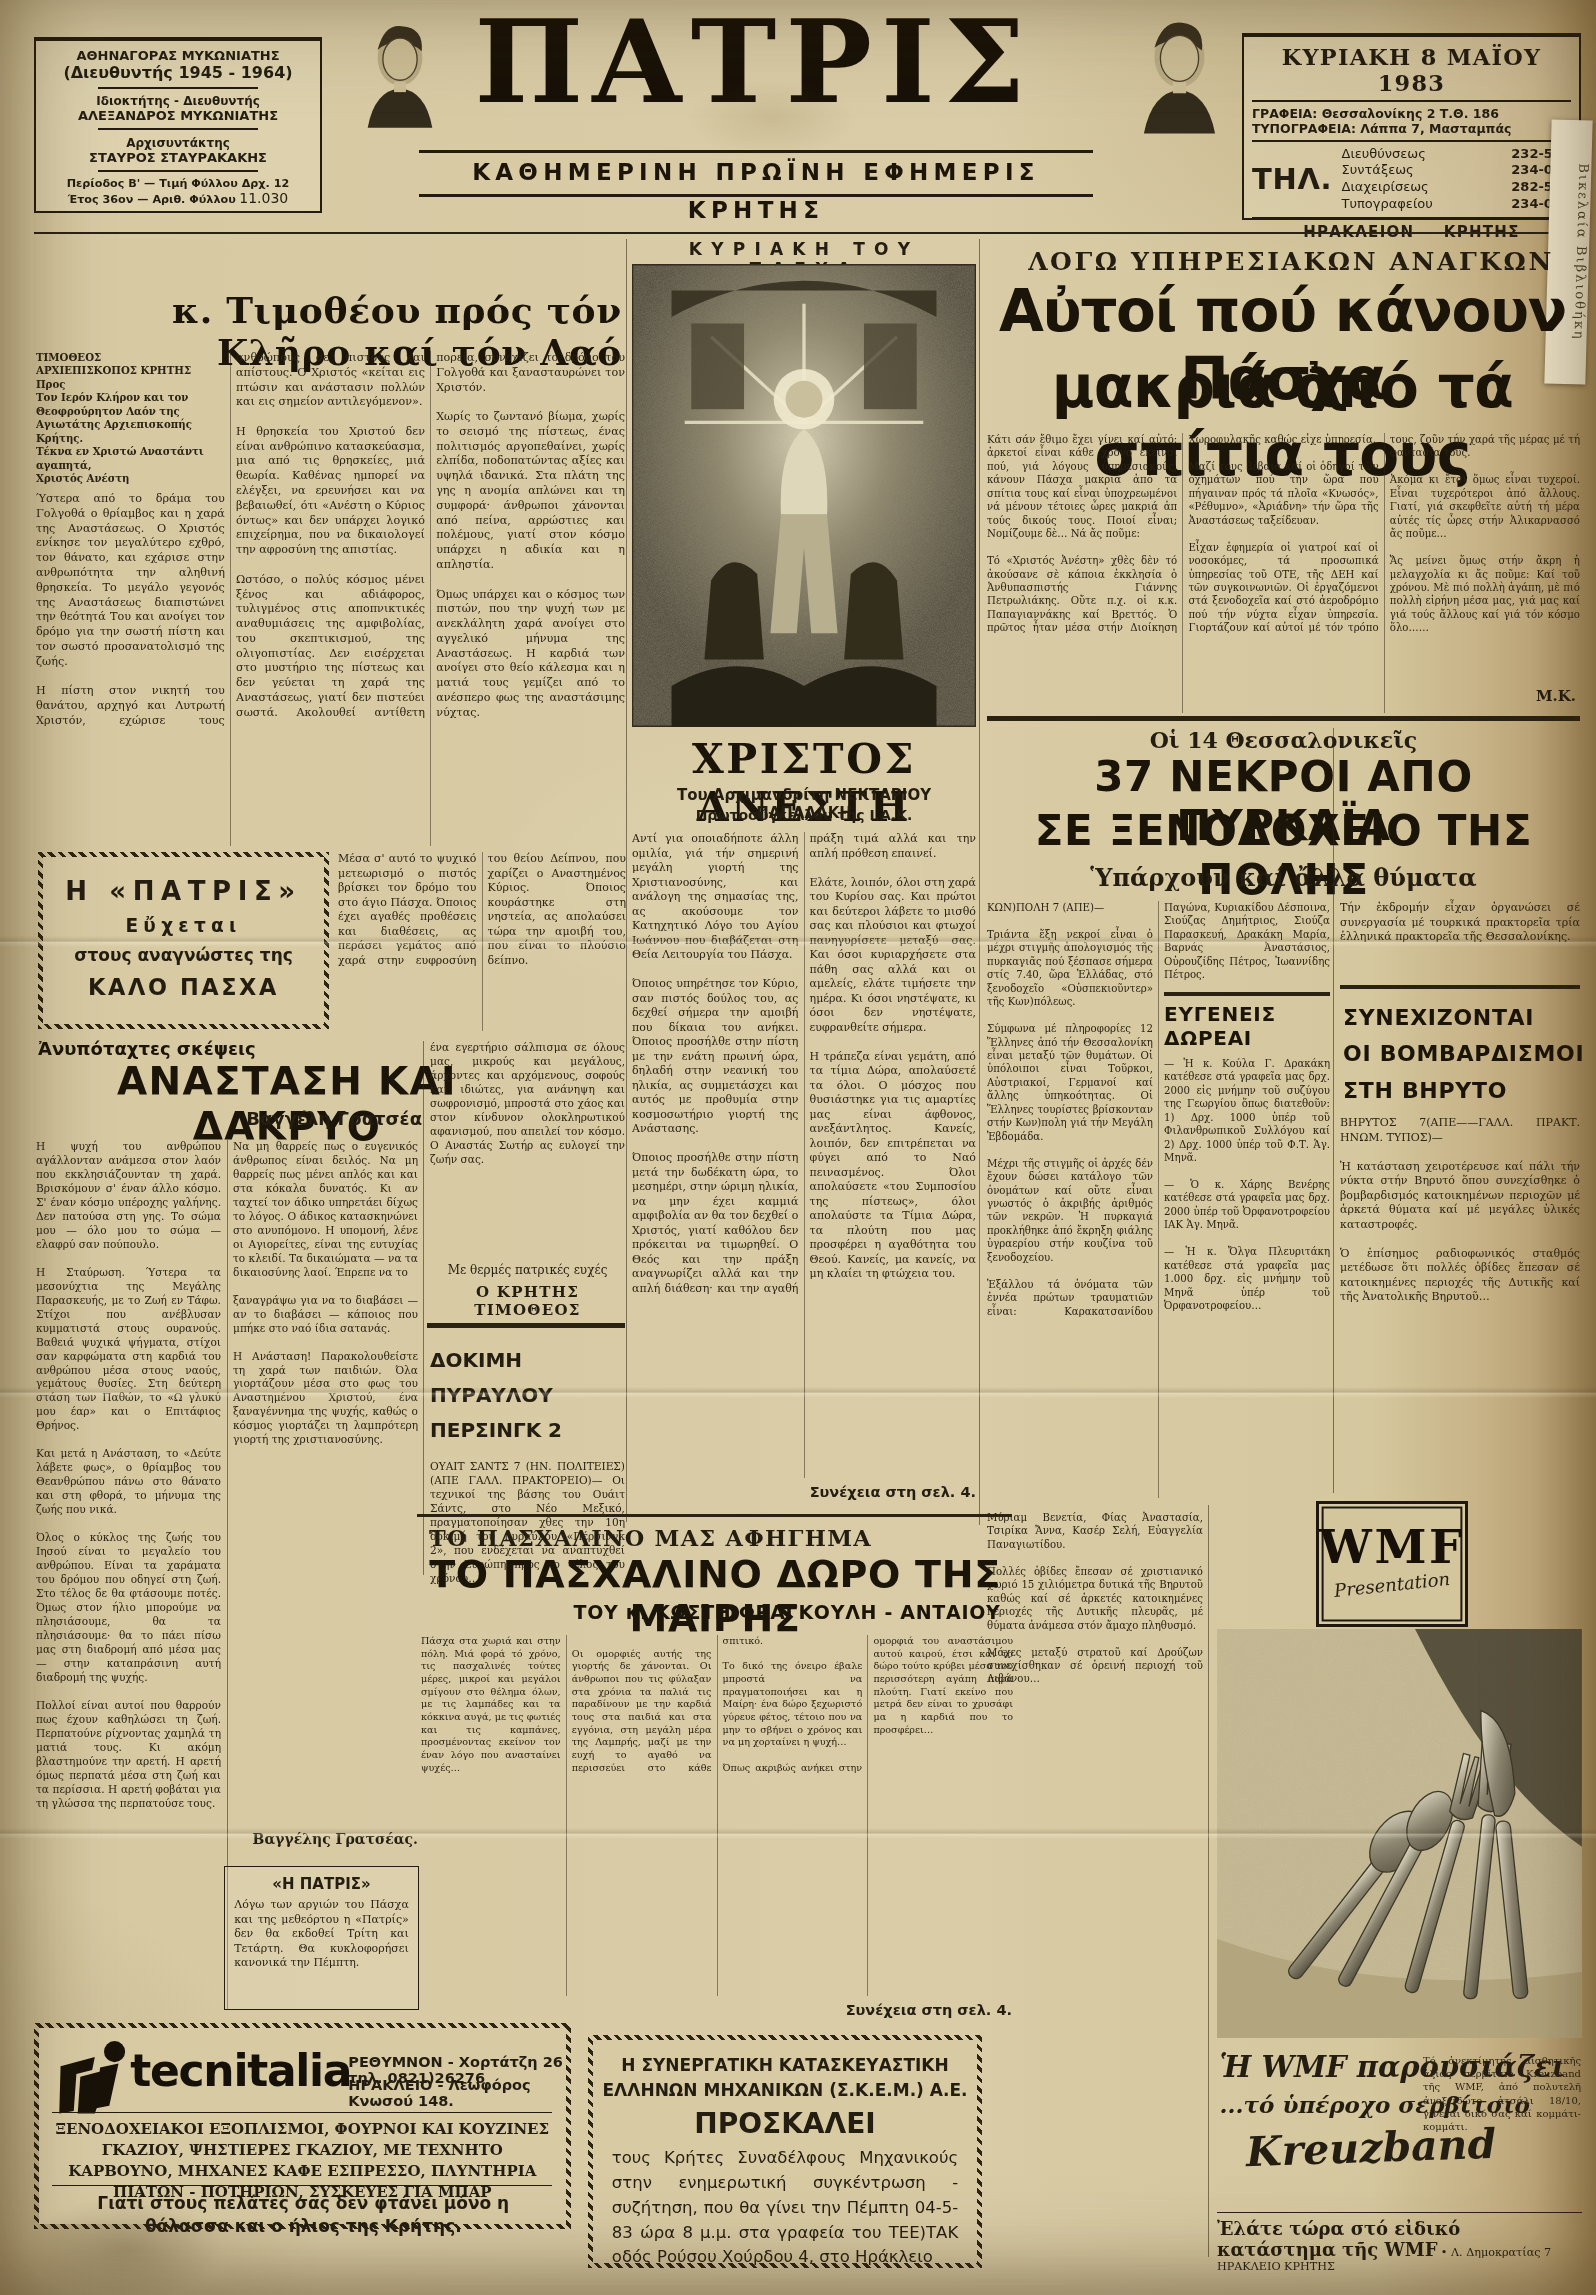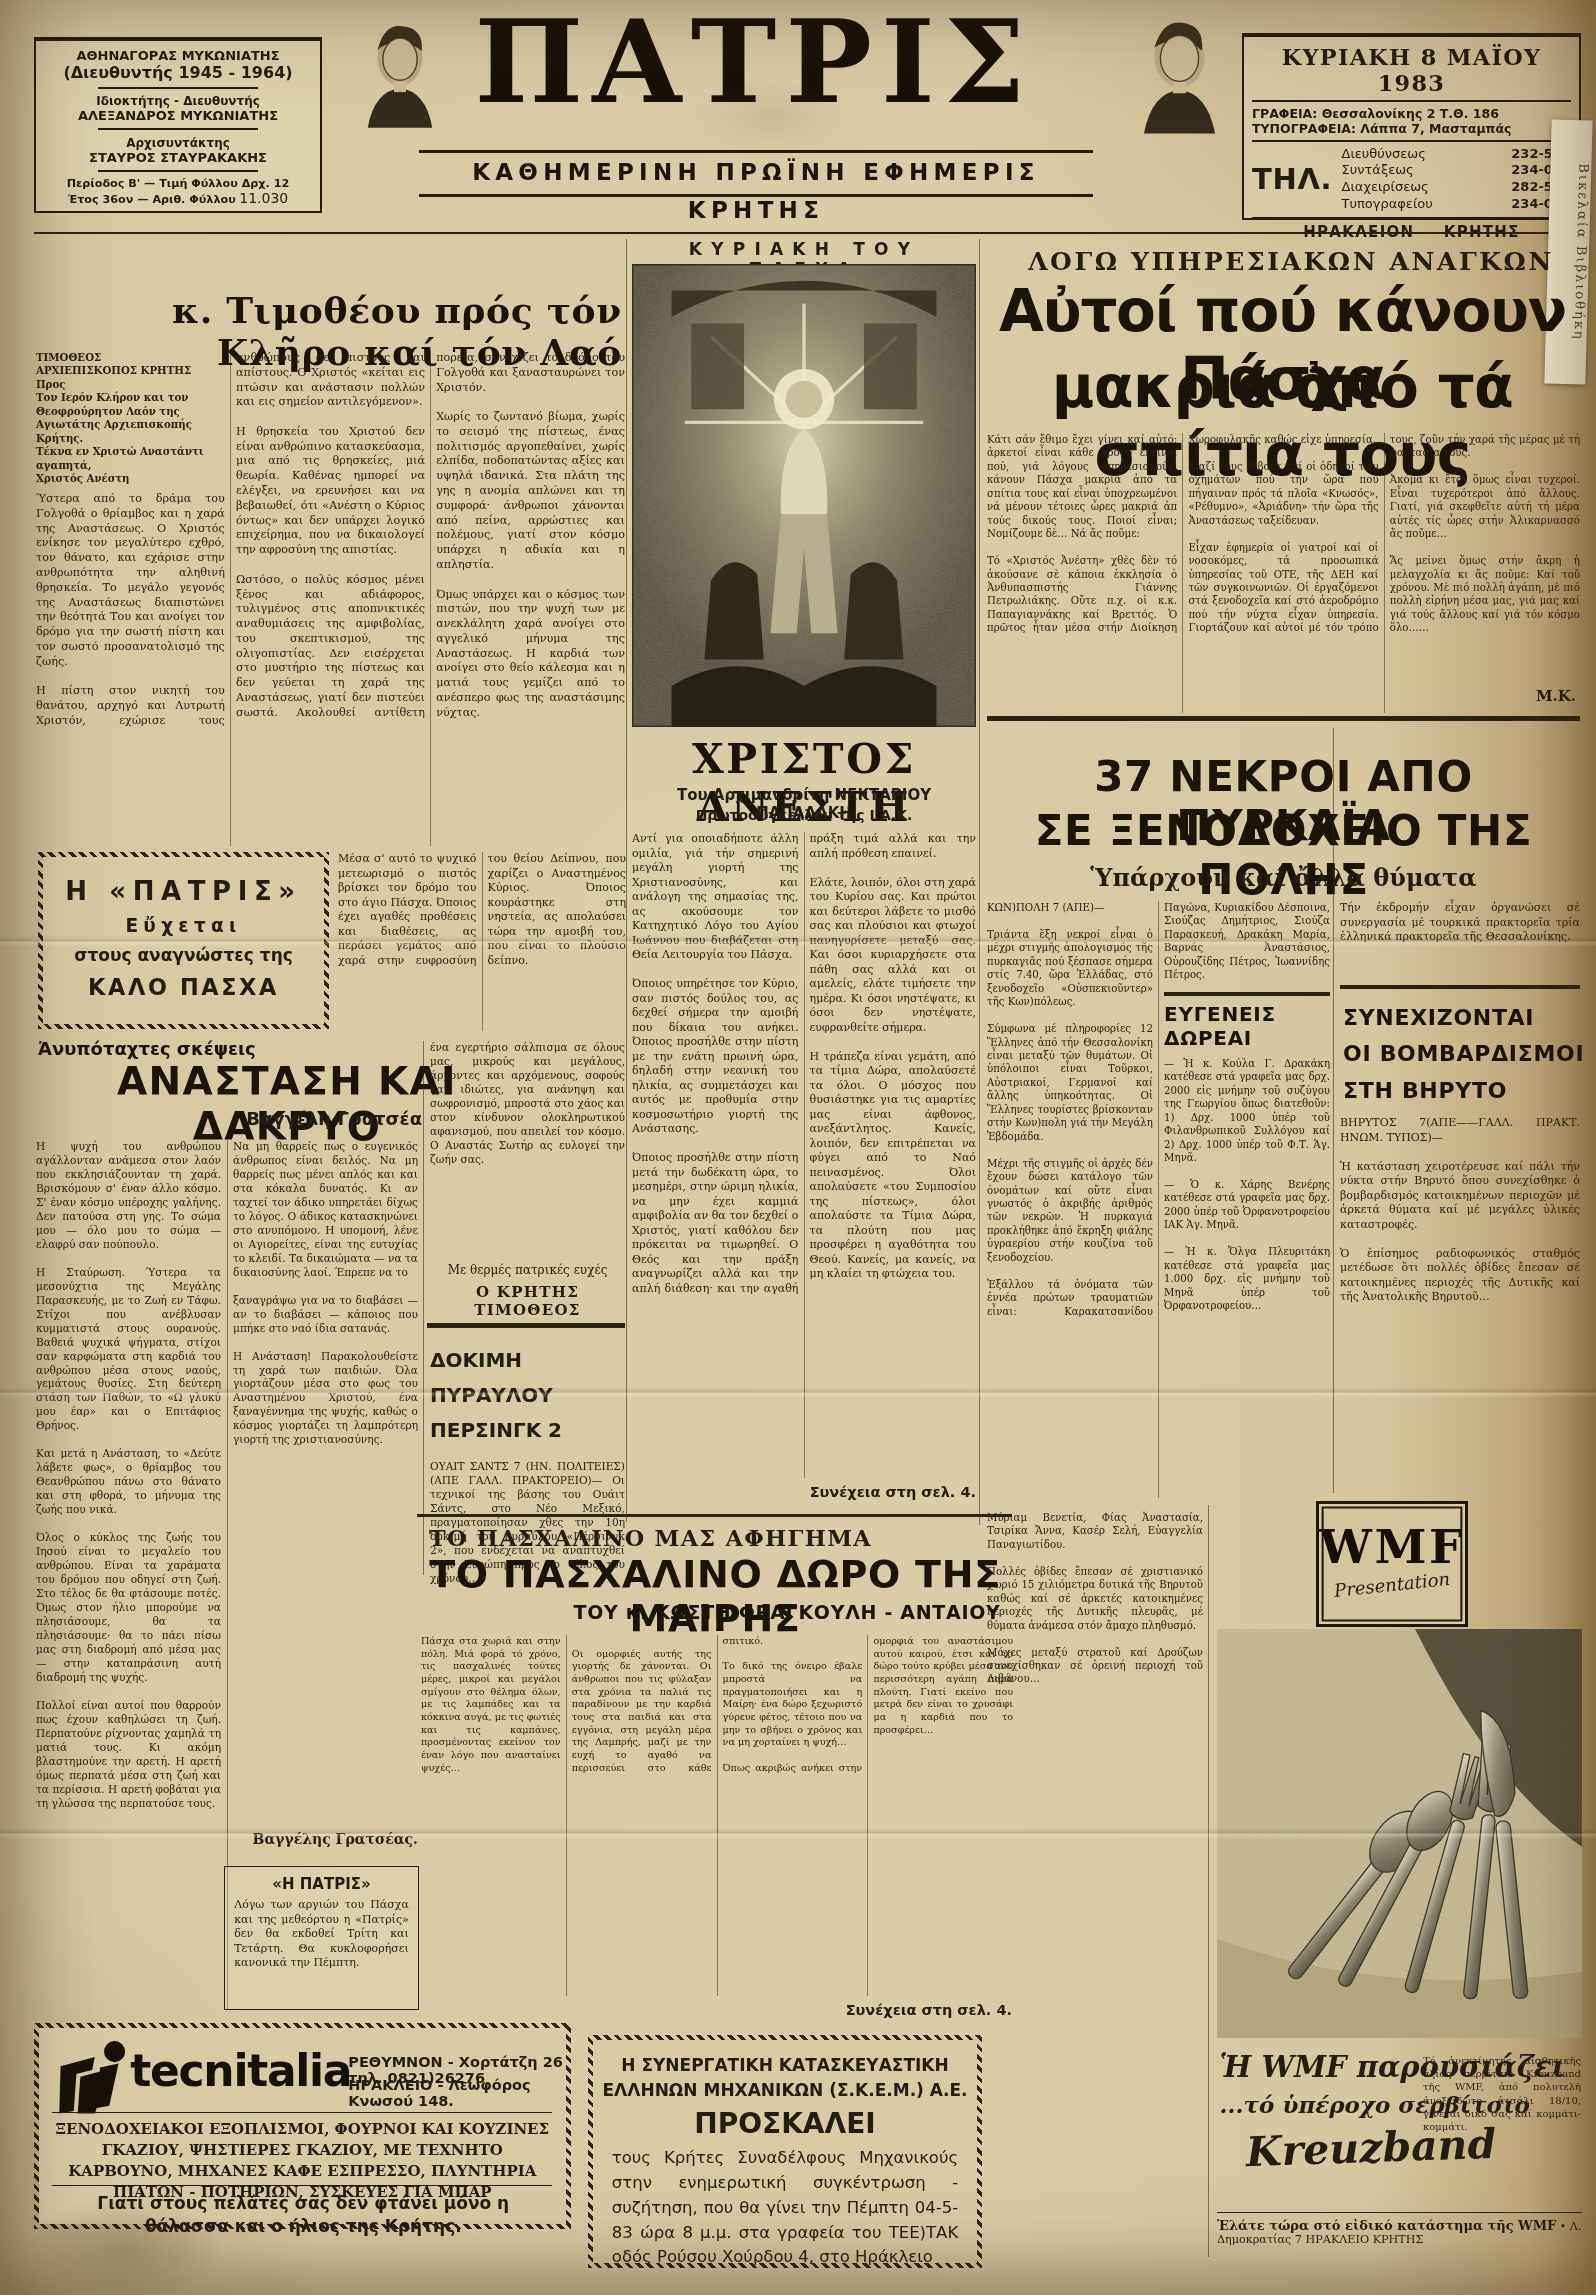--- a/index.html
+++ b/index.html
@@ -260,20 +260,21 @@
 
 Εἶχαν ἐφημερία οἱ γιατροί καί οἱ νοσοκόμες, τά προσωπικά ὑπηρεσίας τοῦ ΟΤΕ, τῆς ΔΕΗ καί τῶν συγκοινωνιῶν. Οἱ ἐργαζόμενοι στά ξενοδοχεῖα καί στό ἀεροδρόμιο πού τήν νύχτα εἶχαν ὑπηρεσία. Γιορτάζουν καί αὐτοί μέ τόν τρόπο τους, ζοῦν τήν χαρά τῆς μέρας μέ τή φαντασία τους.
 
 Ἀκόμα κι ἔτσι ὅμως εἶναι τυχεροί. Εἶναι τυχερότεροι ἀπό ἄλλους. Γιατί, γιά σκεφθεῖτε αὐτή τή μέρα αὐτές τίς ὧρες στήν Ἀλικαρνασσό ἄς ποῦμε…
 
 Ἄς μείνει ὅμως στήν ἄκρη ἡ μελαγχολία κι ἄς ποῦμε: Καί τοῦ χρόνου. Μὲ πιό πολλὴ ἀγάπη, μὲ πιό πολλὴ εἰρήνη μέσα μας, γιά μας καί γιά τούς ἄλλους καί γιά τόν κόσμο ὅλο……</div>
   <div class="abs b serif" style="left:1477px;top:687px;width:99px;text-align:right;font-size:15px;">Μ.Κ.</div>
 
   <div class="rule-h" style="left:987px;top:716px;width:593px;height:5.3px;"></div>
 
+  <div class="abs serif b ctr" style="left:987px;top:727px;width:593px;font-size:22px;">Οἱ 14 Θεσσαλονικεῖς</div>
   <div class="abs sans headline ctr" style="left:987px;top:752px;width:593px;font-size:42px;">37 ΝΕΚΡΟΙ ΑΠΟ ΠΥΡΚΑΪΑ</div>
   <div class="abs sans headline ctr" style="left:987px;top:806px;width:593px;font-size:42px;">ΣΕ ΞΕΝΟΔΟΧΕΙΟ ΤΗΣ ΠΟΛΗΣ</div>
   <div class="abs serif b ctr" style="left:987px;top:863px;width:593px;font-size:24px;">Ὑπάρχουν καί ἄλλα θύματα</div>
 
   <div class="abs cols" style="left:987px;top:901px;width:343px;height:597px;column-count:2;">
     <div class="body-sm prebody" style="font-size:10.2px;">ΚΩΝ)ΠΟΛΗ 7 (ΑΠΕ)—
 
 Τριάντα ἕξη νεκροί εἶναι ὁ μέχρι στιγμῆς ἀπολογισμός τῆς πυρκαγιᾶς πού ξέσπασε σήμερα στίς 7.40, ὥρα Ἑλλάδας, στό ξενοδοχεῖο «Οὐσπεκιοῦντερ» τῆς Κων)πόλεως.
 
 Σύμφωνα μέ πληροφορίες 12 Ἕλληνες ἀπό τήν Θεσσαλονίκη εἶναι μεταξύ τῶν θυμάτων. Οἱ ὑπόλοιποι εἶναι Τοῦρκοι, Αὐστριακοί, Γερμανοί καί ἄλλης ὑπηκοότητας. Οἱ Ἕλληνες τουρίστες βρίσκονταν στήν Κων)πολη γιά τήν Μεγάλη Ἑβδομάδα.
@@ -356,21 +357,21 @@
           <path d="M448 120 Q492 140 486 250 Q470 290 452 280 Q440 180 448 120Z" fill="url(#met)"></path>
         </g>
       </g>
     </svg>
 
     <div class="abs serif wmf-it" style="left:2.6px;top:558px;font-size:29px;">Ἡ WMF παρουσιάζει</div>
     <div class="abs serif wmf-it" style="left:2.6px;top:599px;font-size:23px;">...τό ὑπέροχο σερβίτσιο</div>
     <div class="abs serif wmf-it" style="left:29px;top:632px;font-size:41px;transform:rotate(-2deg);">Kreuzband</div>
     <div class="abs body-sm prebody" style="left:206px;top:562px;width:158px;font-size:10px;">Τό ἀνεκτίμητης αἰσθητικῆς ἀξίας σερβίτσιο Kreuzband τῆς WMF, ἀπό πολυτελῆ ἀνοξείδωτο ἀτσάλι 18/10, γίνεται δικό σας καί κομμάτι-κομμάτι.</div>
     <div class="abs" style="left:0;top:720px;width:365px;border-top:1.3px solid #2a2213;padding-top:5.3px;">
-      <span class="b serif" style="font-size:13px;">Ἐλάτε τώρα στό εἰδικό κατάστημα τῆς WMF</span>
+      <span class="b serif" style="font-size:18px;">Ἐλάτε τώρα στό εἰδικό κατάστημα τῆς WMF</span>
       <span class="serif" style="font-size:11.2px;">• Λ. Δημοκρατίας 7 ΗΡΑΚΛΕΙΟ ΚΡΗΤΗΣ</span>
     </div>
   </div>
 
   <div class="rule-h" style="left:417px;top:1514px;width:595px;height:3.3px;"></div>
   <div class="abs serif b" style="left:429px;top:1525px;font-size:22.4px;letter-spacing:1.3px;">ΤΟ ΠΑΣΧΑΛΙΝΟ ΜΑΣ ΑΦΗΓΗΜΑ</div>
   <div class="abs sans headline ctr" style="left:419px;top:1552px;width:592px;font-size:38px;">ΤΟ ΠΑΣΧΑΛΙΝΟ ΔΩΡΟ ΤΗΣ ΜΑΙΡΗΣ</div>
   <div class="abs sans headline ctr" style="left:561px;top:1601px;width:452px;font-size:19px;">ΤΟΥ  κ.  ΚΩΣΤΗ ΦΡΑΓΚΟΥΛΗ - ΑΝΤΑΙΟΥ</div>
   <div class="abs cols body-sm prebody" style="left:421px;top:1635px;width:592px;height:361px;column-count:4;font-size:9.6px;">Πάσχα στα χωριά και στην πόλη. Μιά φορά τό χρόνο, τις πασχαλινές τούτες μέρες, μικροί και μεγάλοι σμίγουν στο θέλημα όλων, με τις λαμπάδες και τα κόκκινα αυγά, με τις φωτιές και τις καμπάνες, προσμένοντας εκείνον τον έναν λόγο που ανασταίνει ψυχές…
 

